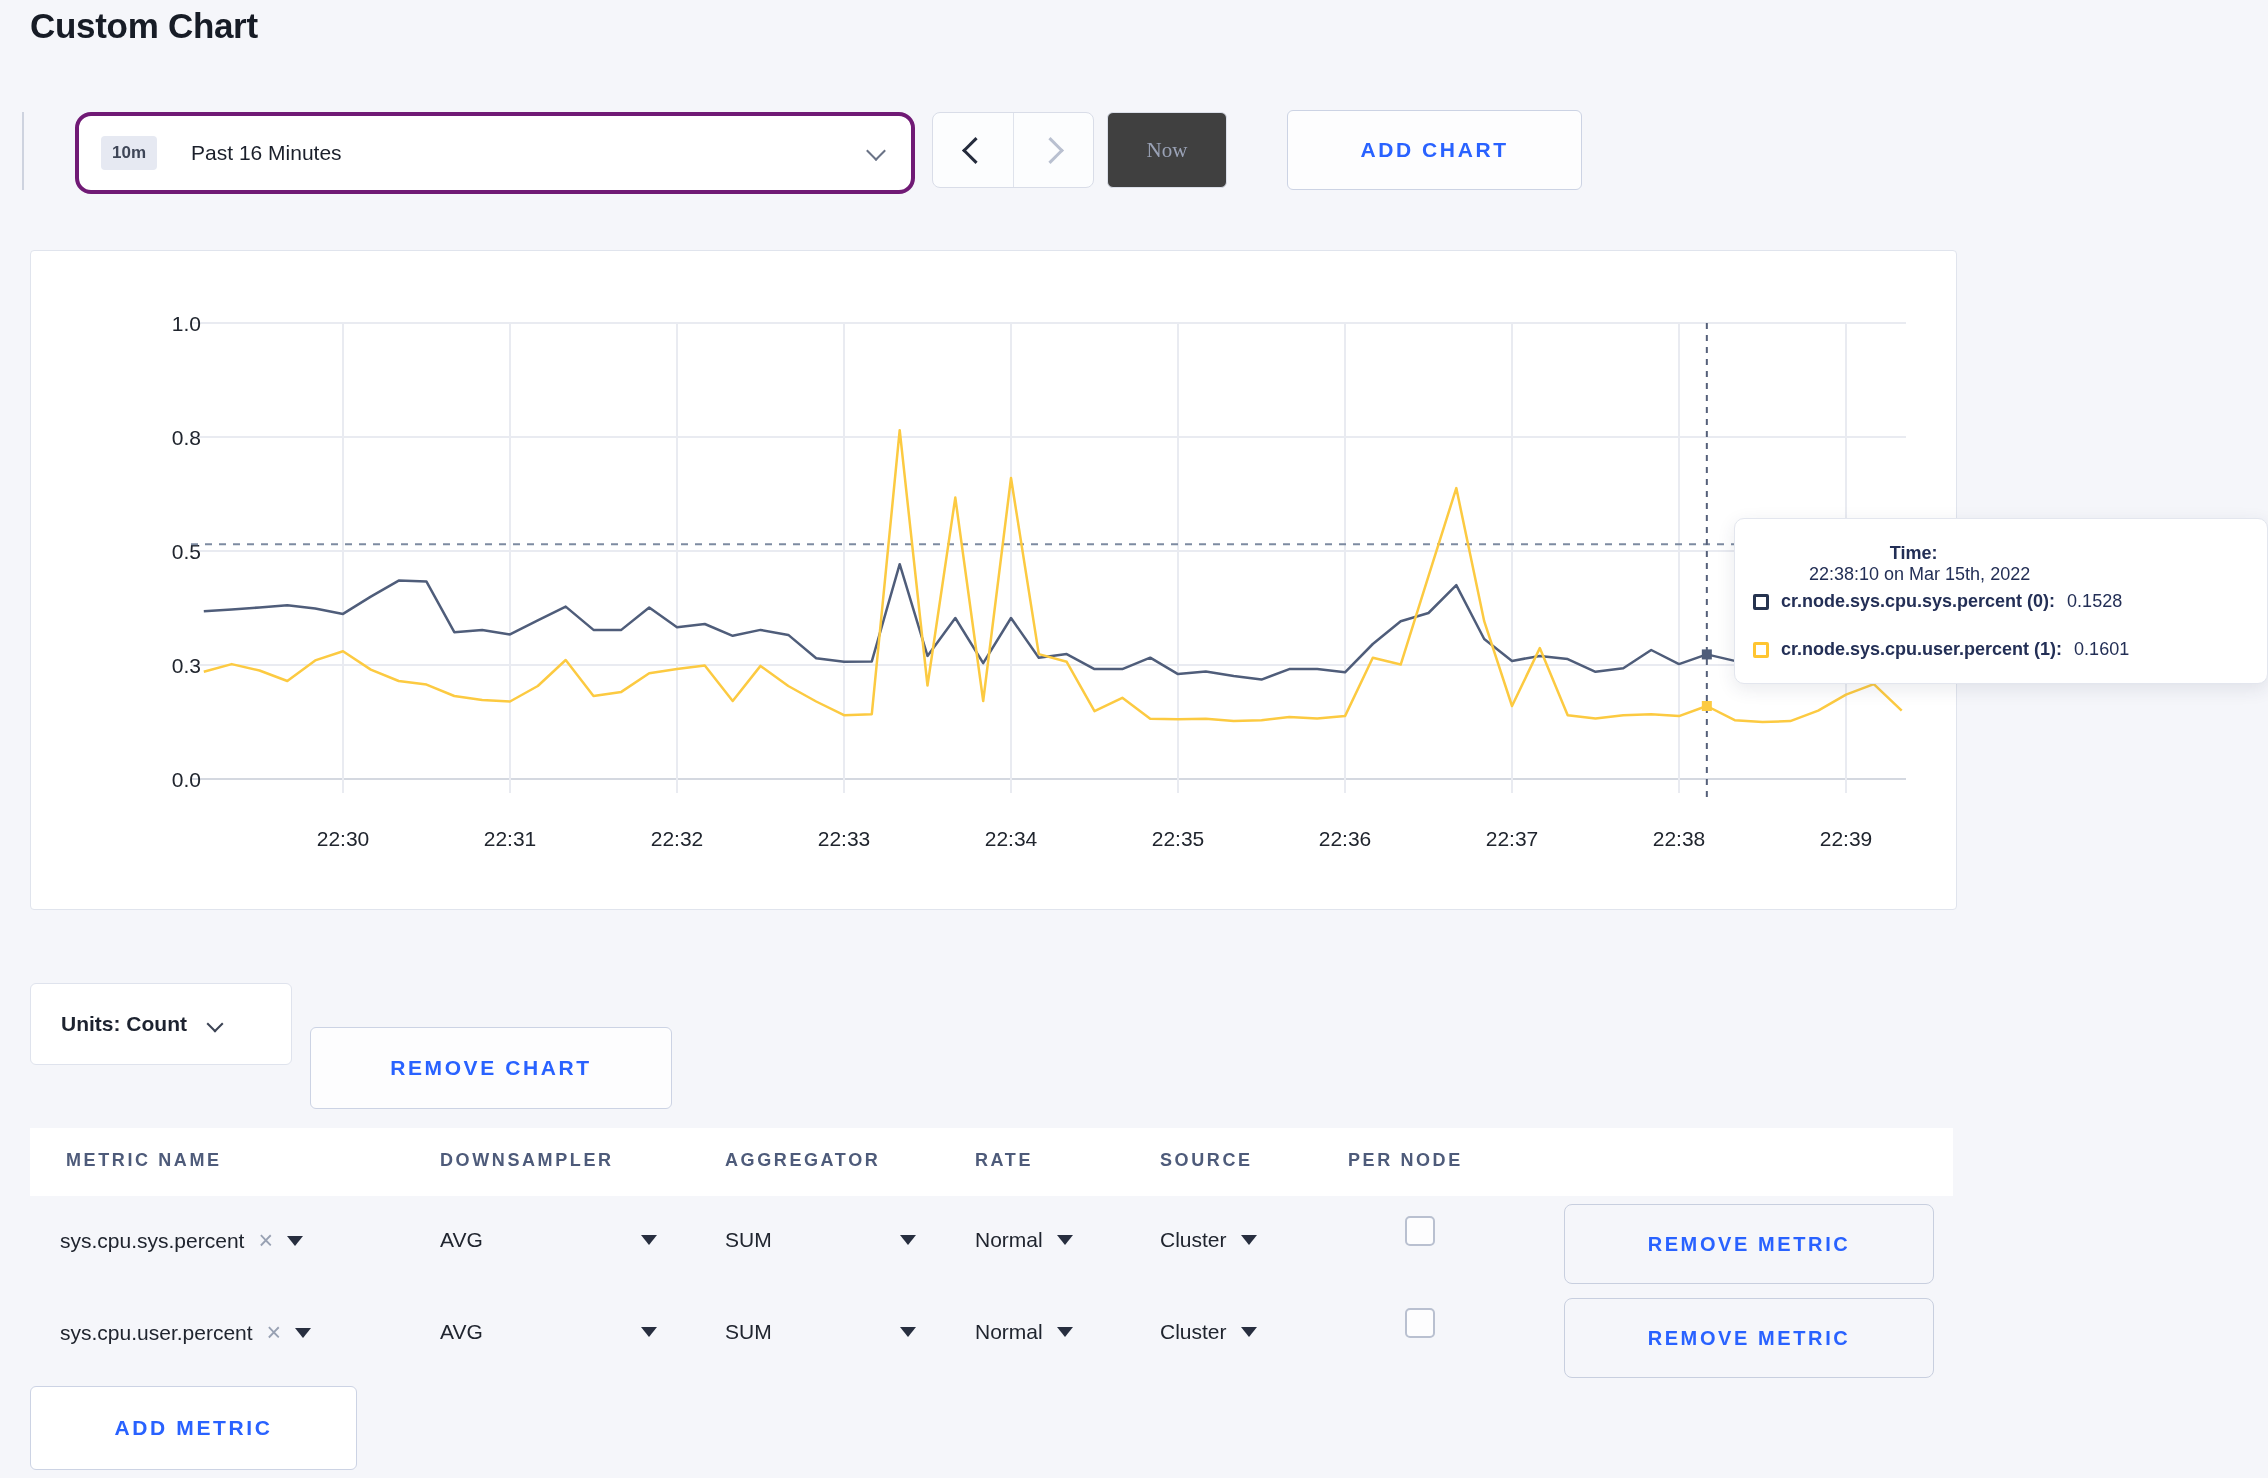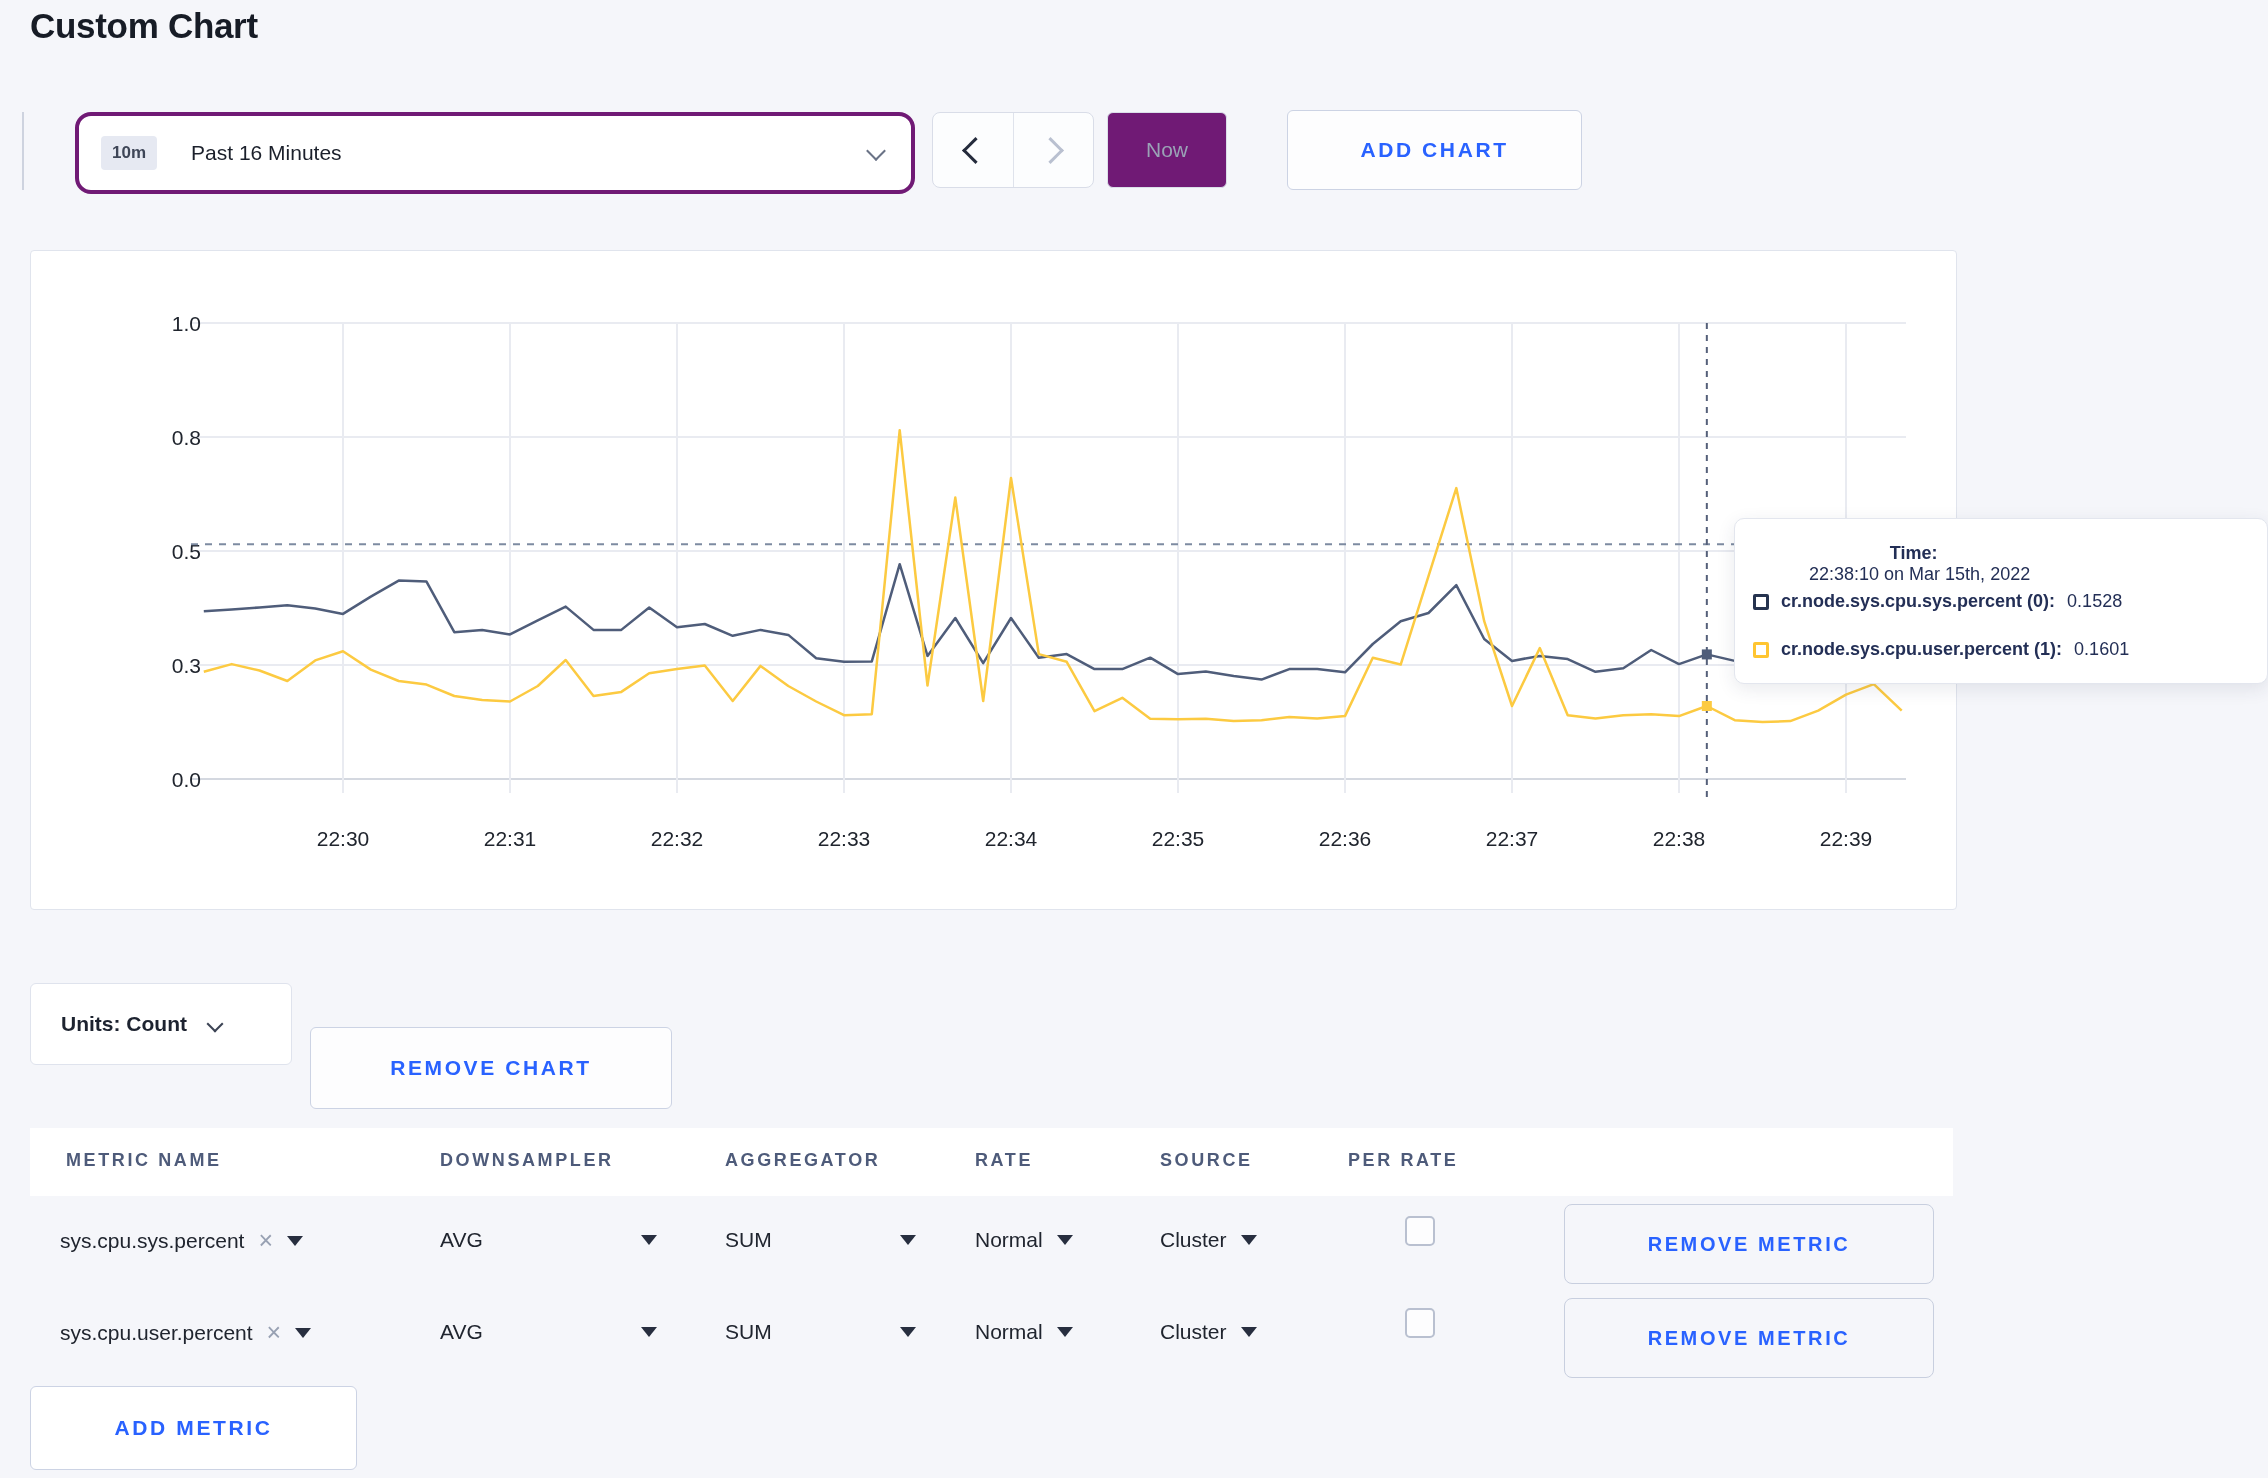--- a/index.html
+++ b/index.html
@@ -32,23 +32,23 @@
     left:932px;top:112px;width:160px;height:74px;background:#fcfdfe;
     border:1px solid #d9dde8;border-radius:8px;display:flex;
   }
   .nav-half{flex:1;display:flex;align-items:center;justify-content:center;cursor:pointer;}
   .nav-half.prev{border-right:1px solid #dfe3ec;}
   .arrow{width:16px;height:16px;display:inline-block;}
   .arrow.left{border-left:3.5px solid #242b3c;border-bottom:3.5px solid #242b3c;transform:rotate(45deg);margin-left:6px;}
   .arrow.right{border-left:3.5px solid #b9c0d0;border-bottom:3.5px solid #b9c0d0;transform:rotate(225deg);margin-right:6px;}
 
   .now-btn{
-    left:1107px;top:112px;width:118px;height:74px;background:#701a75;border:1px solid #dbdfe9;
+    left:1107px;top:112px;width:118px;height:74px;background:#404040;border:1px solid #dbdfe9;
     border-radius:6px;display:flex;align-items:center;justify-content:center;
-    font-size:21px;color:#9aa2b6;cursor:default;
+    font-size:21px;color:#9aa2b6;cursor:default;font-family:Liberation Serif, serif;
   }
   .blue-btn{
     display:flex;align-items:center;justify-content:center;
     border:1px solid #ccd3e4;border-radius:6px;background:#fdfdfe;
     color:#2962ff;font-size:21px;font-weight:600;letter-spacing:2.6px;cursor:pointer;
   }
   .add-chart{left:1287px;top:110px;width:293px;height:78px;}
 
   
   .chart-card{
@@ -181,21 +181,21 @@
   <span class="chev down"></span>
 </div>
 <div class="abs blue-btn remove-chart">REMOVE CHART</div>
 
 <div class="abs table-header-band">
   <span class="th" style="left:36px;">METRIC NAME</span>
   <span class="th" style="left:410px;">DOWNSAMPLER</span>
   <span class="th" style="left:695px;">AGGREGATOR</span>
   <span class="th" style="left:945px;">RATE</span>
   <span class="th" style="left:1130px;">SOURCE</span>
-  <span class="th" style="left:1318px;">PER RATE</span>
+  <span class="th" style="left:1318px;">PER NODE</span>
 </div>
 
 <div class="abs metric-row" style="top:1196px;">
   <span class="cell" style="left:30px;top:32px;">
     <span>sys.cpu.sys.percent</span>
     <span class="clear-x">×</span>
     <span class="tri"></span>
   </span>
   <span class="cell" style="left:410px;top:32px;">
     <span>AVG</span>

